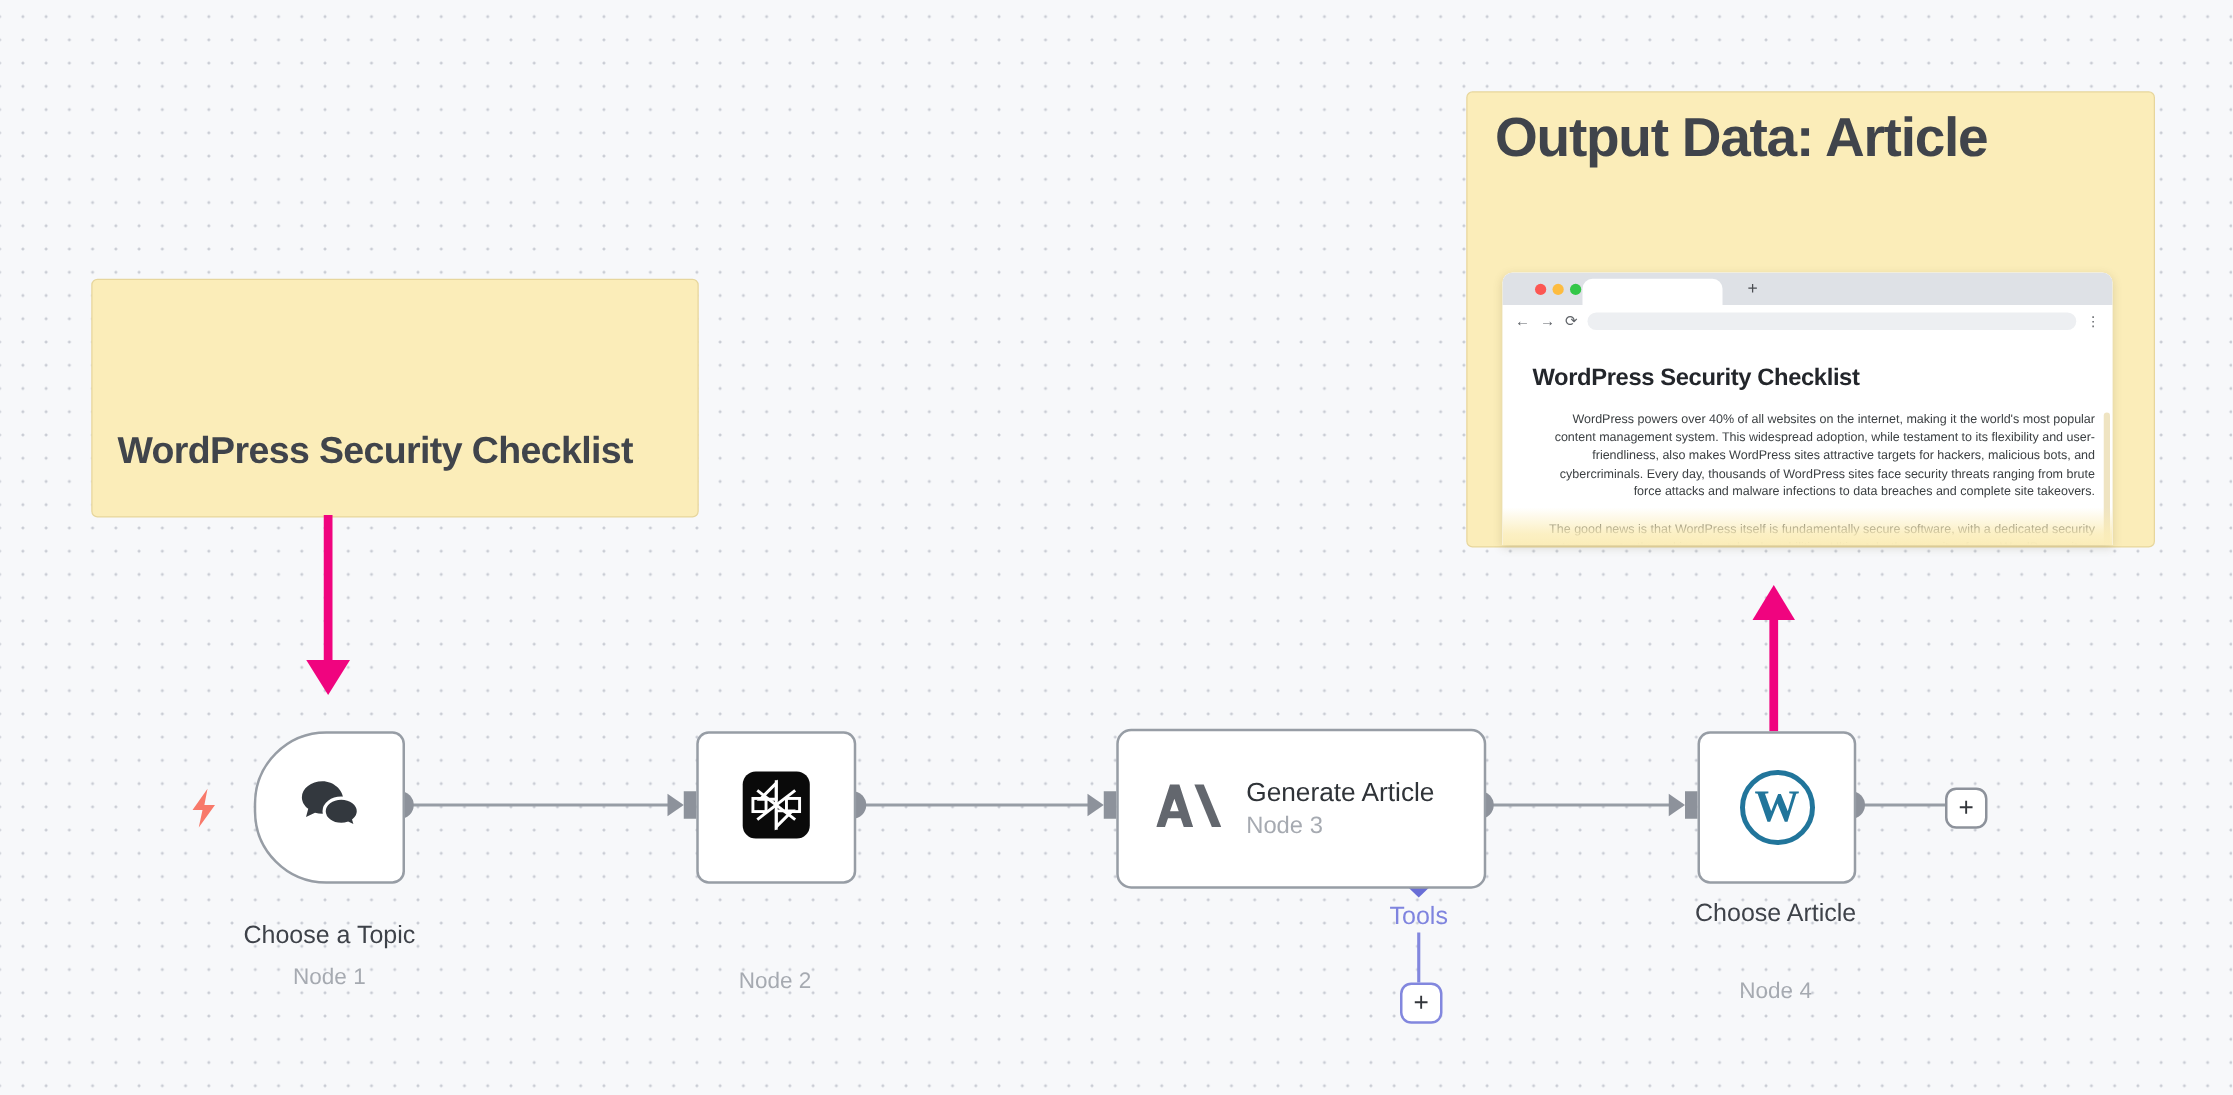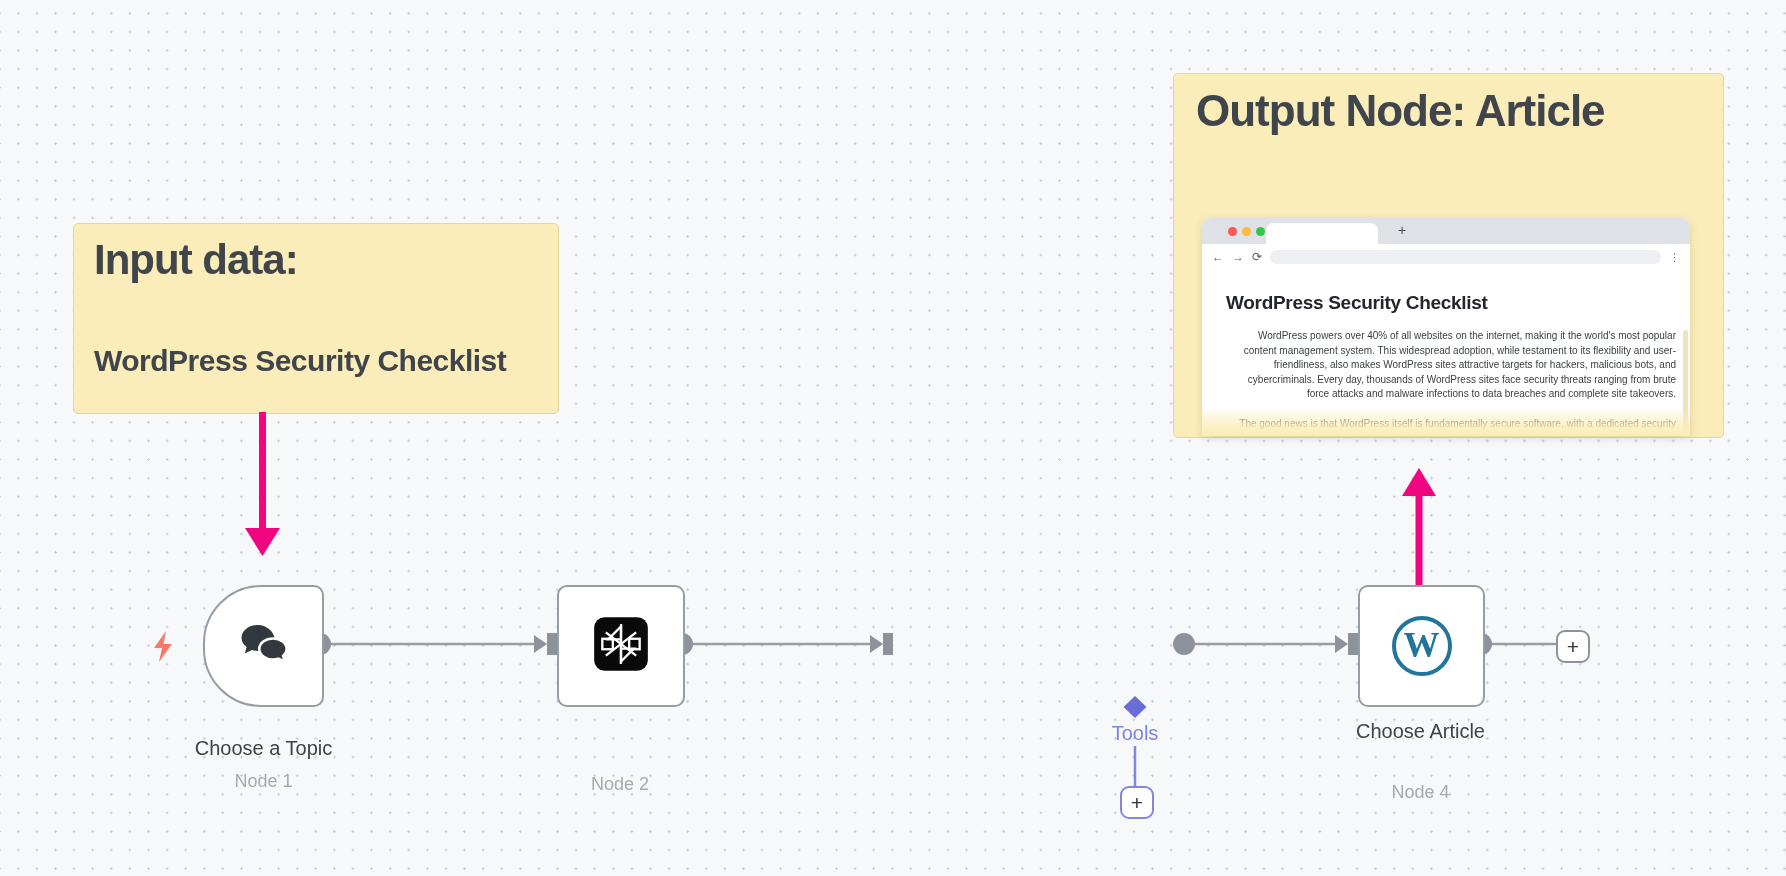--- a/index.html
+++ b/index.html
@@ -47,26 +47,25 @@
 
   .tools-label{position:absolute;left:1095px;top:722px;width:80px;text-align:center;
                color:#7f84df;font-size:20px;z-index:2;}
 </style>
 </head>
 <body>
 
 <div id="canvas">
 
   <div class="sticky" style="left:73px;top:223px;width:484px;height:189px;">
-    <div class="sticky-title abs" style="left:20px;top:12px;font-size:42px;">Input data:</div>
     <div class="sticky-sub abs" style="left:20px;top:120px;font-size:30px;">WordPress Security Checklist</div>
   </div>
 
   <div class="sticky" style="left:1173px;top:73px;width:549px;height:363px;">
-    <div class="sticky-title abs" style="left:22px;top:12px;font-size:44px;">Output Node: Article</div>
+    <div class="sticky-title abs" style="left:22px;top:12px;font-size:44px;">Output Data: Article</div>
   </div>
 
   <div class="browser">
     <div class="tabstrip">
       <span class="tl" style="left:26px;background:#fc5753;"></span>
       <span class="tl" style="left:40px;background:#fdbc40;"></span>
       <span class="tl" style="left:54px;background:#33c748;"></span>
       <span class="tab"></span>
       <span class="newtab">+</span>
     </div>
@@ -149,20 +148,32 @@
           <rect x="8" y="19.5" width="9" height="9"></rect>
           <rect x="31" y="19.5" width="9" height="9"></rect>
           <path d="M24,9 L13,20 L24,20 Z"></path>
           <path d="M24,39 L35,28 L24,28 Z"></path>
         </g>
       </svg>
     </span>
   </div>
   <div class="node-sub" style="left:529px;top:774px;width:182px;">Node 2</div>
 
+  <div class="node" style="left:893px;top:583px;width:292px;height:124px;border-radius:12px;justify-content:flex-start;">
+    <span style="margin-left:30px;">
+      <svg width="52" height="35" viewBox="0 0 52 34">
+        <path d="M11,0 L18.5,0 L29.5,34 L22,34 L19.6,27 L9.4,27 L7,34 L0,34 Z M14.5,11.5 L18,21.5 L11,21.5 Z" fill="#63676e" fill-rule="evenodd"></path>
+        <polygon points="30.5,0 38,0 52,34 44.5,34" fill="#63676e"></polygon>
+      </svg>
+    </span>
+    <span style="margin-left:20px;display:flex;flex-direction:column;gap:3px;">
+      <span style="font-size:21px;color:#2f3338;">Generate Article</span>
+      <span style="font-size:19px;color:#a6aab1;">Node 3</span>
+    </span>
+  </div>
   <div class="tools-label">Tools</div>
   <div class="plusbtn plus-purple" style="left:1120px;top:786px;">
     <span>+</span>
   </div>
 
   <div class="node" style="left:1358px;top:585px;width:123px;height:118px;border-radius:10px;">
     <span style="width:60px;height:60px;border-radius:50%;background:#fff;border:4.5px solid #21759b;
                  display:flex;align-items:center;justify-content:center;box-sizing:border-box;">
       <span style="font-family:'Liberation Serif',serif;font-weight:700;font-size:36px;color:#21759b;line-height:1;margin-top:-3px;">W</span>
     </span>

